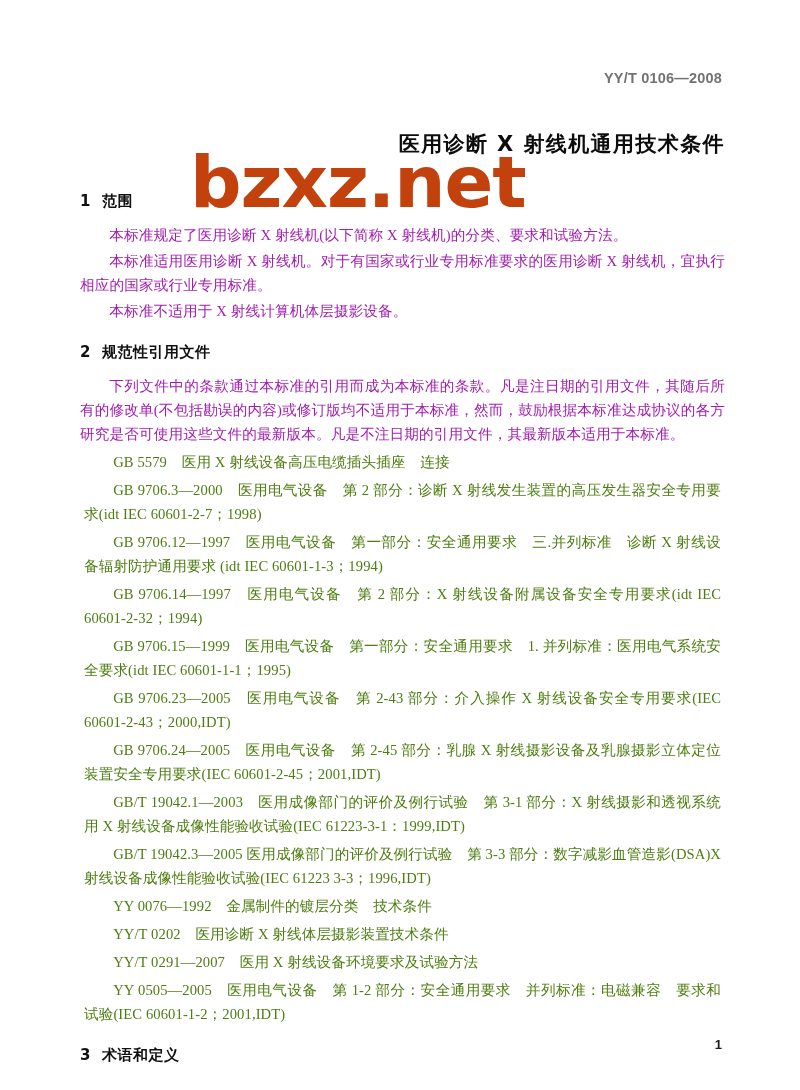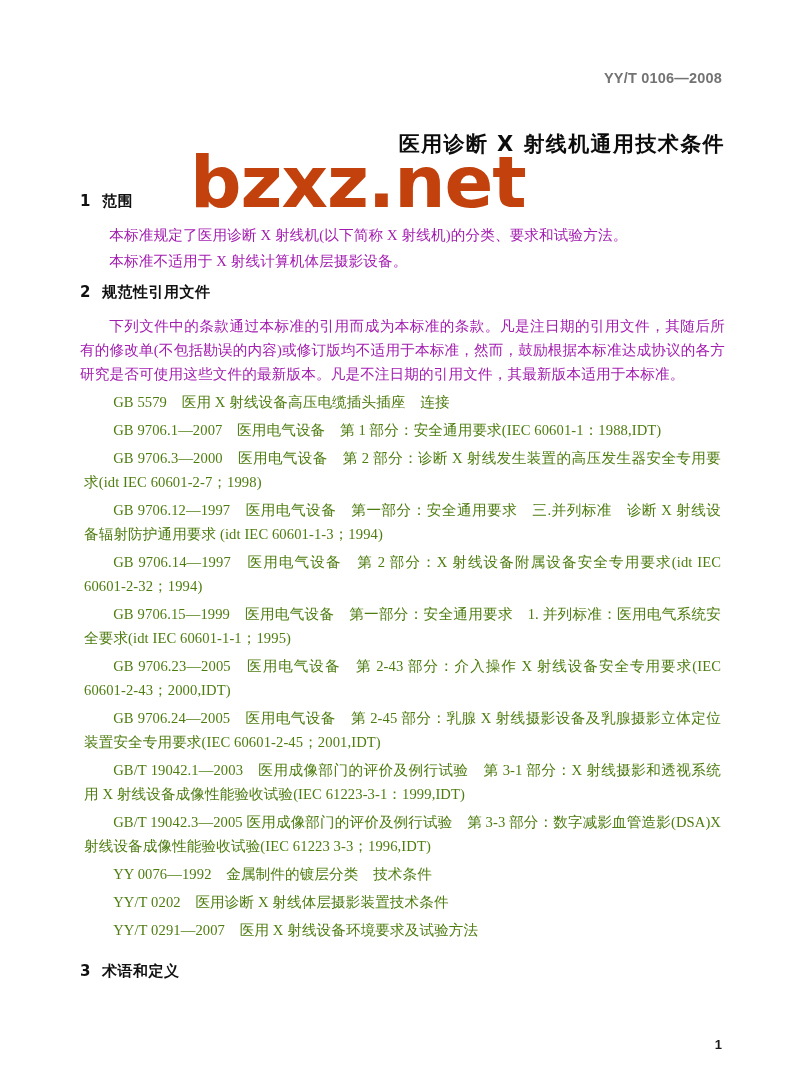--- a/index.html
+++ b/index.html
@@ -97,21 +97,21 @@
     font-size: 14.6px;
     line-height: 24px;
     text-indent: 2em;
     margin: 4px;
     text-align: justify;
     letter-spacing: 0.1px;
     color: #4d7c0f;
   }
 
   .gap-before-sec2 { }
-  .gap-after-para  { margin-bottom: 10px; }
+  .gap-after-para  { margin-bottom: 20px; }
   .gap-before-sec3 { margin-top: 20px; }
 
   
   .page-number {
     position: absolute;
     right: 78px;
     bottom: 38px;
     font-family: "Liberation Sans", "DejaVu Sans", sans-serif;
     font-size: 13px;
     font-weight: bold;
@@ -129,41 +129,42 @@
   <div class="doc-header">YY/T 0106—2008</div>
 
   <div class="content">
 
     <h1 class="doc-title">医用诊断 X 射线机通用技术条件</h1>
 
     <div class="sec-heading">
       <span class="num">1</span><span>范围</span>
     </div>
     <p class="para">本标准规定了医用诊断 X 射线机(以下简称 X 射线机)的分类、要求和试验方法。</p>
+    <p class="para">本标准适用医用诊断 X 射线机。对于有国家或行业专用标准要求的医用诊断 X 射线机，宜执行相应的国家或行业专用标准。</p>
     <p class="para gap-after-para">本标准不适用于 X 射线计算机体层摄影设备。</p>
 
     <div class="sec-heading gap-before-sec2">
       <span class="num">2</span><span>规范性引用文件</span>
     </div>
     <p class="para">下列文件中的条款通过本标准的引用而成为本标准的条款。凡是注日期的引用文件，其随后所有的修改单(不包括勘误的内容)或修订版均不适用于本标准，然而，鼓励根据本标准达成协议的各方研究是否可使用这些文件的最新版本。凡是不注日期的引用文件，其最新版本适用于本标准。</p>
 
     <ul class="ref-list">
       <li class="ref-item">GB 5579　医用 X 射线设备高压电缆插头插座　连接</li>
-      <li class="ref-item">GB 9706.1—2007　医用电气设备　第 1 部分：安全通用要求(IEC 60601-1：1988,IDT)</li>
       <li class="ref-item">GB 9706.3—2000　医用电气设备　第 2 部分：诊断 X 射线发生装置的高压发生器安全专用要求(idt IEC 60601-2-7；1998)</li>
       <li class="ref-item">GB 9706.12—1997　医用电气设备　第一部分：安全通用要求　三.并列标准　诊断 X 射线设备辐射防护通用要求 (idt IEC 60601-1-3；1994)</li>
       <li class="ref-item">GB 9706.14—1997　医用电气设备　第 2 部分：X 射线设备附属设备安全专用要求(idt IEC 60601-2-32；1994)</li>
       <li class="ref-item">GB 9706.15—1999　医用电气设备　第一部分：安全通用要求　1. 并列标准：医用电气系统安全要求(idt IEC 60601-1-1；1995)</li>
       <li class="ref-item">GB 9706.23—2005　医用电气设备　第 2-43 部分：介入操作 X 射线设备安全专用要求(IEC 60601-2-43；2000,IDT)</li>
       <li class="ref-item">GB 9706.24—2005　医用电气设备　第 2-45 部分：乳腺 X 射线摄影设备及乳腺摄影立体定位装置安全专用要求(IEC 60601-2-45；2001,IDT)</li>
       <li class="ref-item">GB/T 19042.1—2003　医用成像部门的评价及例行试验　第 3-1 部分：X 射线摄影和透视系统用 X 射线设备成像性能验收试验(IEC 61223-3-1：1999,IDT)</li>
       <li class="ref-item">GB/T 19042.3—2005 医用成像部门的评价及例行试验　第 3-3 部分：数字减影血管造影(DSA)X 射线设备成像性能验收试验(IEC 61223 3-3；1996,IDT)</li>
       <li class="ref-item">YY 0076—1992　金属制件的镀层分类　技术条件</li>
       <li class="ref-item">YY/T 0202　医用诊断 X 射线体层摄影装置技术条件</li>
       <li class="ref-item">YY/T 0291—2007　医用 X 射线设备环境要求及试验方法</li>
+      <li class="ref-item">YY 0505—2005　医用电气设备　第 1-2 部分：安全通用要求　并列标准：电磁兼容　要求和试验(IEC 60601-1-2；2001,IDT)</li>
     </ul>
 
     <div class="sec-heading gap-before-sec3">
       <span class="num">3</span><span>术语和定义</span>
     </div>
 
   </div>
 
   <div class="page-number">1</div>
 

